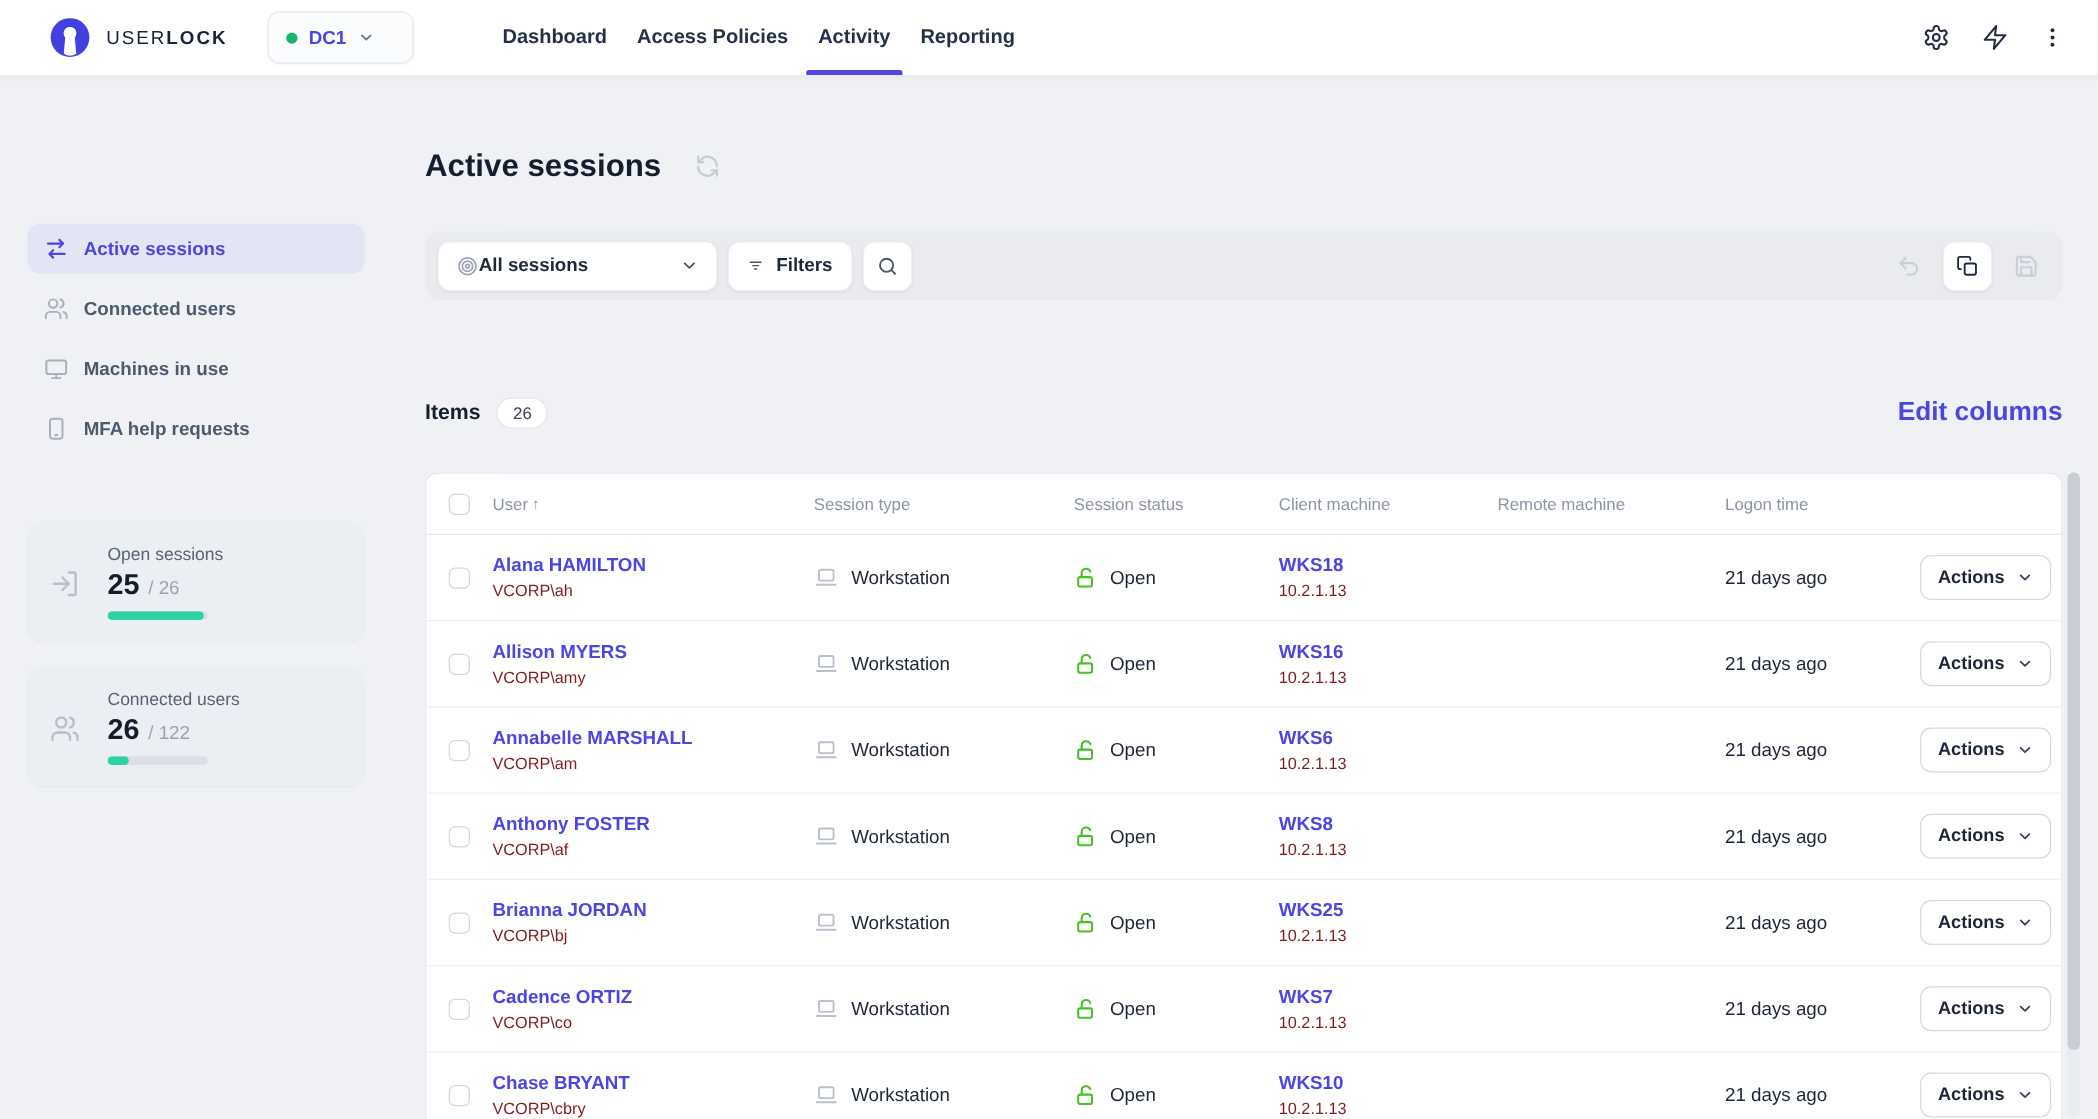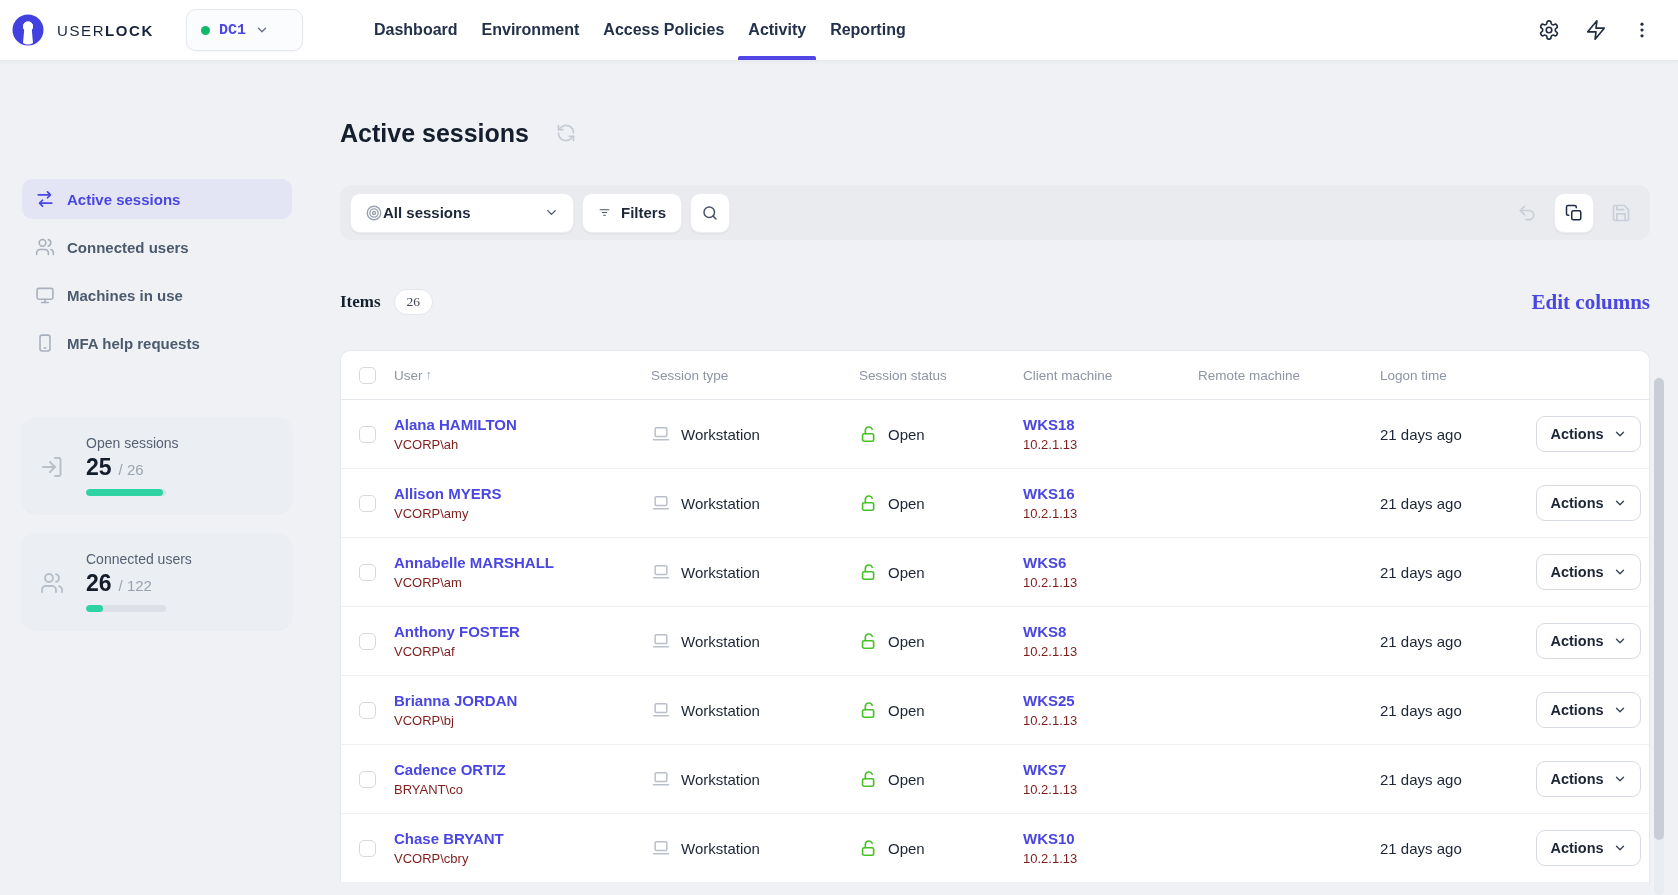--- a/index.html
+++ b/index.html
@@ -8,30 +8,30 @@
     width:1678px; height:895px; overflow:hidden; position:relative;
     background:#eff1f4;
     font-family:"Liberation Sans", sans-serif;
     color:#1c2636;
   }
   svg { display:block; }
 
   
   .topbar {
     height:60px; background:#ffffff; display:flex; align-items:center;
-    padding:0 26px 0 10px; position:relative; z-index:5;
+    padding:0 26px 0 38px; position:relative; z-index:5;
     box-shadow:0 1px 0 #e8eaee, 0 2px 4px rgba(20,30,50,.04);
   }
   .logo { display:flex; align-items:center; gap:11px; }
   .wordmark { font-size:15px; letter-spacing:1.6px; color:#17233a; font-weight:400; }
   .wordmark b { font-weight:700; letter-spacing:1.6px; }
   .dc-btn {
     margin-left:32px; height:42px; min-width:117px; background:#fbfcfd;
     border:1px solid #e4e7ec; border-radius:10px; display:flex; align-items:center;
-    gap:9px; padding:0 14px; cursor:pointer; box-shadow:0 1px 2px rgba(16,24,40,.04);font-family:Liberation Mono, monospace;
+    gap:9px; padding:0 14px; cursor:pointer; box-shadow:0 1px 2px rgba(16,24,40,.04);
   }
   .dc-dot { width:9px; height:9px; border-radius:50%; background:#12b76a; }
   .dc-label { font-size:15px; font-weight:700; color:#4a46e2; }
   .topnav { display:flex; height:60px; margin-left:59px; }
   .nav-item { position:relative; display:flex; align-items:center; padding:0 12px;
     font-size:16px; font-weight:600; color:#233049; cursor:pointer; }
   .nav-item.active::after { content:""; position:absolute; left:2px; right:2px; bottom:0;
     height:4px; background:#4f46e5; border-radius:2px 2px 0 0; }
   .topbar-actions { margin-left:auto; display:flex; align-items:center; gap:25px; color:#202c42; }
   .topbar-actions .tb-icon { cursor:pointer; }
@@ -70,21 +70,21 @@
     display:flex; align-items:center; box-shadow:0 1px 2px rgba(16,24,40,.05); cursor:pointer; }
   .tb-btn .lbl { font-size:15px; font-weight:700; color:#1c2738; }
   .scope { width:224px; padding:0 14px; gap:0; }
   .scope .chev { margin-left:auto; }
   .filters { width:100px; padding:0 15px; gap:10px; }
   .searchbtn { width:40px; justify-content:center; color:#49536a; }
   .tb-spacer { flex:1; }
   .icon-ghost { color:#c9cfd8; padding:0 9px; }
   .copy-btn { width:40px; justify-content:center; color:#1f2b40; }
 
-  .items-bar { margin-top:48px; display:flex; align-items:center; height:28px;font-family:Liberation Serif, serif; }
+  .items-bar { margin-top:76px; display:flex; align-items:center; height:28px; }
   .items-label { font-size:17px; font-weight:700; color:#15202f; }
   .items-badge { margin-left:13px; border:1px solid #e3e6ec; background:#fff; border-radius:999px;
     padding:4px 12px; font-size:13.5px; color:#3c4554; }
   .edit-cols { margin-left:auto; font-size:21px; font-weight:700; color:#4a46e2; cursor:pointer; }
 
   .table-card { margin-top:34px; background:#fff; border:1px solid #e5e8ec; border-bottom:none;
     border-radius:10px 10px 0 0; overflow:hidden; }
   .grid-row { display:grid; grid-template-columns:53px 257px 208px 164px 175px 182px 156px 115px; align-items:center; }
   .thead { height:49px; border-bottom:1px solid #e3e6ea; }
   .th { font-size:13.5px; color:#8d95a5; display:flex; align-items:center; gap:3px; cursor:pointer; }
@@ -129,23 +129,20 @@
     <svg width="14" height="14" viewBox="0 0 24 24" fill="none" stroke="#6b7486" stroke-width="2.4" stroke-linecap="round" stroke-linejoin="round">
         <path d="m6 9 6 6 6-6"></path>
       </svg>
   </div>
 
   <nav class="topnav" id="topnav">
       <div class="nav-item">
     <span>Dashboard</span>
   </div>
       <div class="nav-item">
-    <span>Environment</span>
-  </div>
-      <div class="nav-item">
     <span>Access Policies</span>
   </div>
       <div class="nav-item active">
     <span>Activity</span>
   </div>
       <div class="nav-item">
     <span>Reporting</span>
   </div>
     </nav>
 
@@ -535,21 +532,21 @@
                 </svg>
       </button>
     </div>
   </div>
           <div class="grid-row row">
     <div>
               <div class="checkbox"></div>
             </div>
     <div class="cell-user">
       <div class="name">Cadence ORTIZ</div>
-      <div class="sub">BRYANT\co</div>
+      <div class="sub">VCORP\co</div>
     </div>
     <div class="cell-icontext">
       <svg class="laptop-ic" width="20" height="20" viewBox="0 0 24 24" fill="none" stroke="currentColor" stroke-width="1.8" stroke-linecap="round" stroke-linejoin="round">
                 <rect x="5" y="4.5" width="14" height="10.5" rx="1.5"></rect>
                 <path d="M3 19h18"></path>
               </svg>
       <span>Workstation</span>
     </div>
     <div class="cell-icontext">
       <svg class="lock-ic" width="19" height="19" viewBox="0 0 24 24" fill="none" stroke="currentColor" stroke-width="2.1" stroke-linecap="round" stroke-linejoin="round">

